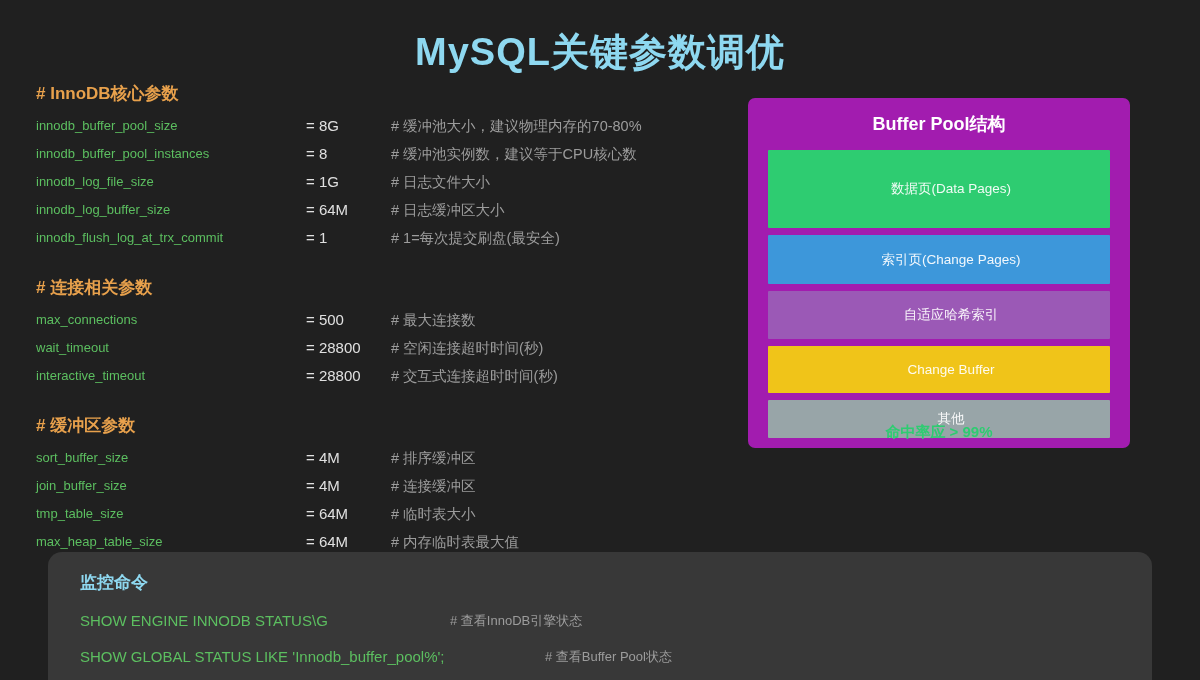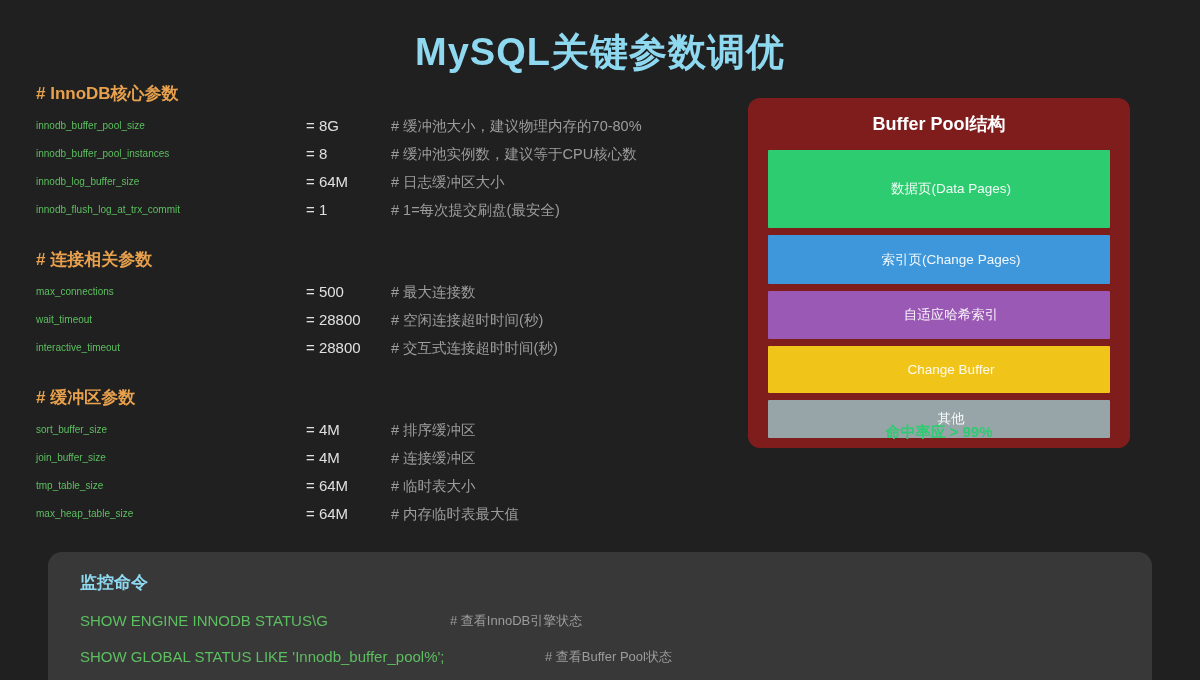--- a/index.html
+++ b/index.html
@@ -34,31 +34,31 @@
     height:20px; line-height:20px;
     margin-bottom:8px;
     font-size:17px; font-weight:700;
     color:#e8a14c;
   }
   .param-row {
     height:28px; line-height:28px;
     display:flex; align-items:center;
     white-space:nowrap;
   }
-  .param-name  { min-width:270px; color:#5cbf60; font-size:10px; }
+  .param-name  { min-width:270px; color:#5cbf60; font-size:13px; }
   .param-value { min-width:85px;  color:#e0e0e0; font-size:15px; }
   .param-comment { color:#9c9c9c; font-size:14.5px; }
 
   
   .bp-panel {
     position:absolute;
     left:748px; top:98px;
     width:382px; height:350px;
-    background:#7f1d1d;
-    border-radius:12px;
+    background:#a21caf;
+    border-radius:7px;
     z-index:2;
   }
   .bp-title {
     padding-top:14px;
     height:38px;
     text-align:center;
     font-size:18px; line-height:24px;
     font-weight:700;
     color:#ffffff;
   }
@@ -119,20 +119,25 @@
       <div class="section-header"># InnoDB核心参数</div>
       <div class="param-row">
         <span class="param-name">innodb_buffer_pool_size</span>
         <span class="param-value">= 8G</span>
         <span class="param-comment"># 缓冲池大小，建议物理内存的70-80%</span>
       </div>
       <div class="param-row">
         <span class="param-name">innodb_buffer_pool_instances</span>
         <span class="param-value">= 8</span>
         <span class="param-comment"># 缓冲池实例数，建议等于CPU核心数</span>
+      </div>
+      <div class="param-row">
+        <span class="param-name">innodb_log_file_size</span>
+        <span class="param-value">= 1G</span>
+        <span class="param-comment"># 日志文件大小</span>
       </div>
       <div class="param-row">
         <span class="param-name">innodb_log_buffer_size</span>
         <span class="param-value">= 64M</span>
         <span class="param-comment"># 日志缓冲区大小</span>
       </div>
       <div class="param-row">
         <span class="param-name">innodb_flush_log_at_trx_commit</span>
         <span class="param-value">= 1</span>
         <span class="param-comment"># 1=每次提交刷盘(最安全)</span>

